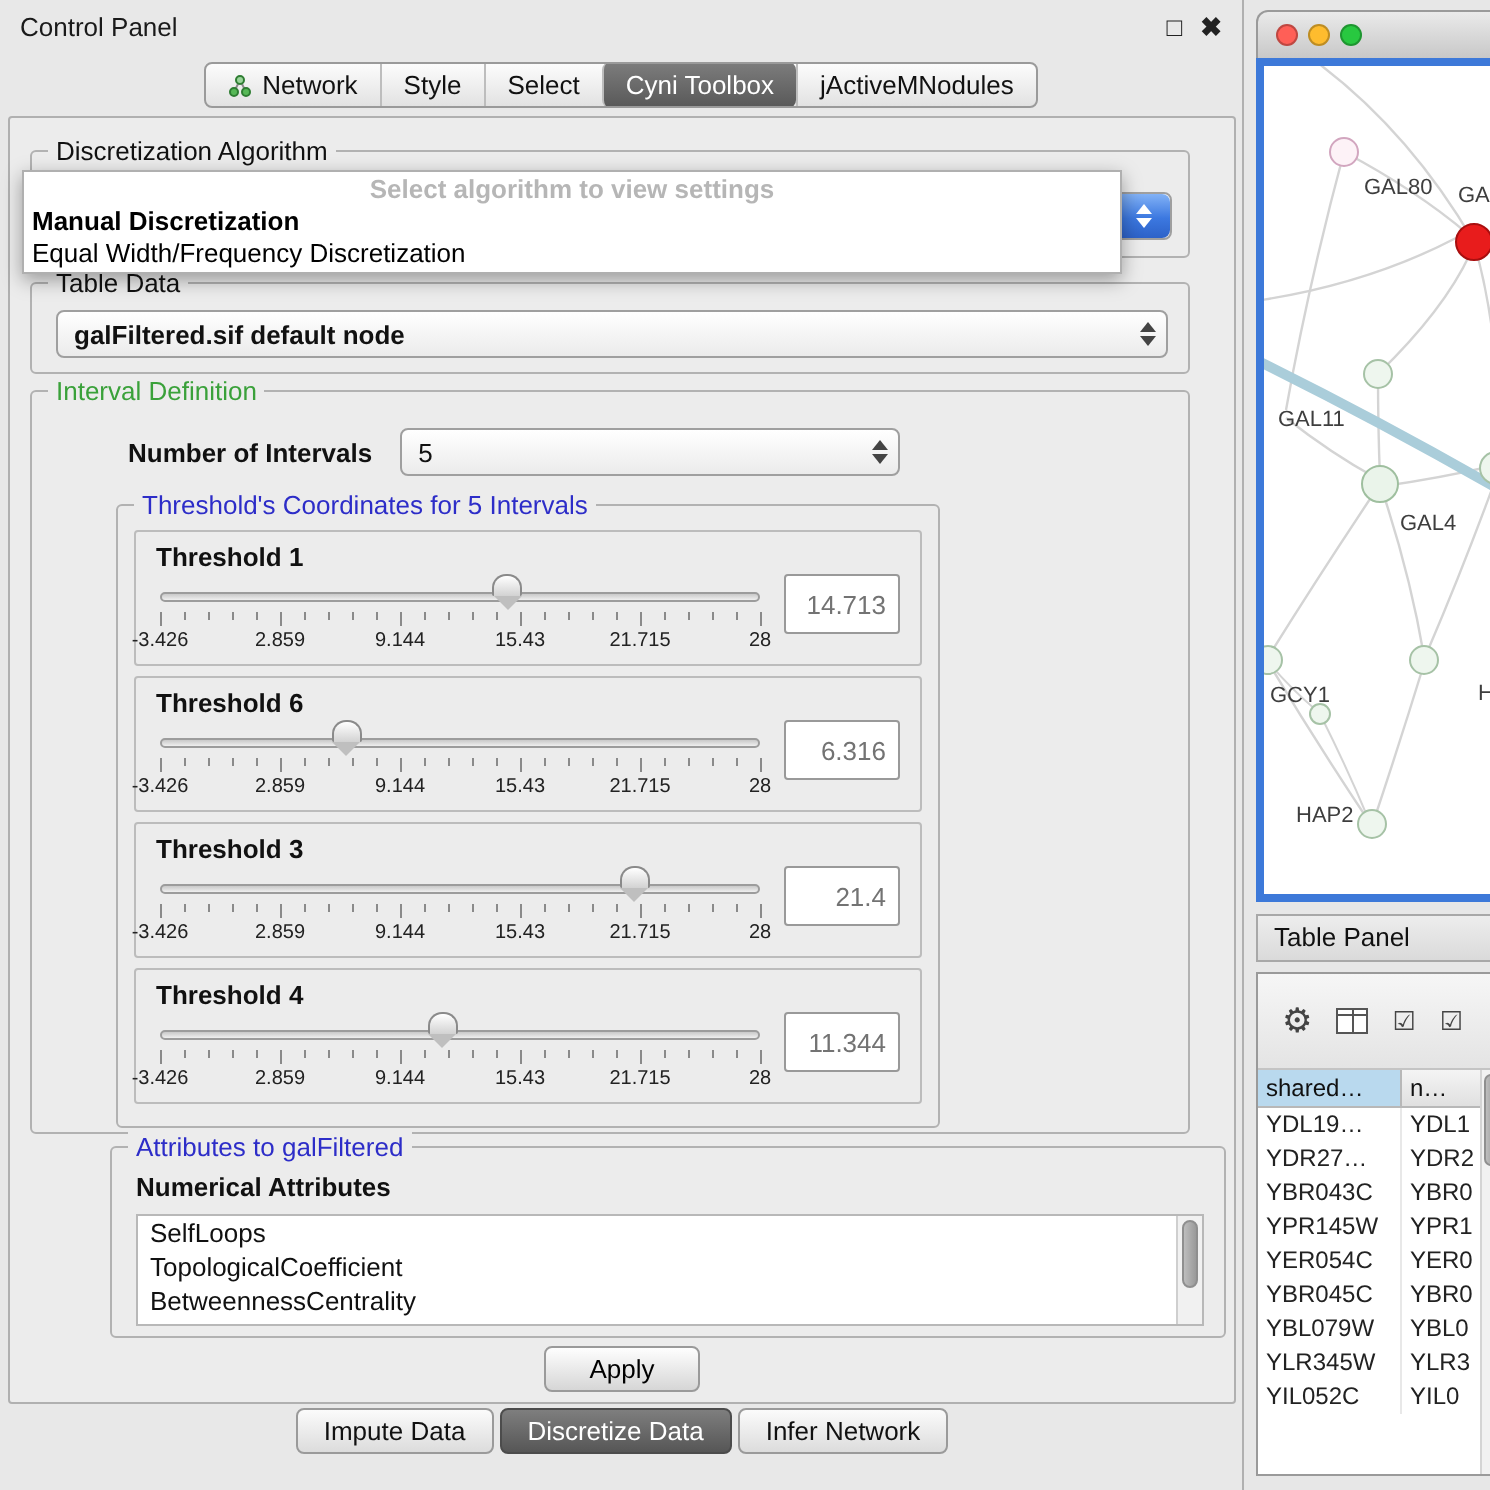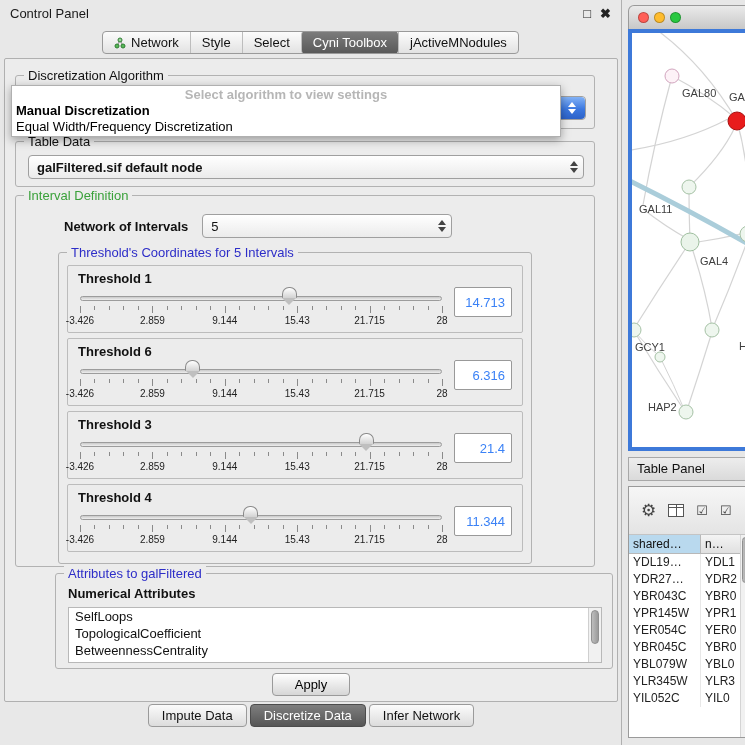--- a/index.html
+++ b/index.html
@@ -49,35 +49,35 @@
   .popup-opt.bold { font-weight: bold; }
 
   .tabledata-group { left: 10px; top: 82px; width: 580px; height: 46px; }
   .tabledata-combo { margin: 13px 10px 0 12px; font-weight: bold; }
 
   .interval-group { left: 10px; top: 136px; width: 580px; height: 372px; }
   .count-row { margin: 18px 0 0 48px; display: flex; align-items: center; height: 24px; }
   .bold { font-weight: bold; }
   .count-combo { width: 250px; margin-left: 14px; }
 
-  .thresholds-group { position: relative; margin: 14px 0 0 42px; width: 474px; height: 312px; border: 1px solid #b2b2b2; border-radius: 3px; padding-top: 12px; }
+  .thresholds-group { position: relative; margin: 14px 0 0 42px; width: 412px; height: 312px; border: 1px solid #b2b2b2; border-radius: 3px; padding-top: 12px; }
   .threshold-box { margin: 0 8px 5px 8px; height: 68px; border: 1px solid #bcbcbc; border-radius: 2px; }
   .th-label { padding: 5px 0 0 10px; font-weight: bold; height: 20px; }
   .th-row { display: flex; padding: 0 10px 0 12px; }
   .slider { position: relative; flex: 1; height: 42px; margin-right: 12px; }
   .slider .track { position: absolute; left: 0; right: 0; top: 10px; height: 5px; background: linear-gradient(#c9c9c9, #efefef); border: 1px solid #9c9c9c; border-radius: 3px; }
   .slider .thumb { position: absolute; top: 1px; width: 15px; height: 19px; margin-left: -7px; }
   .slider .thumb .cap { display: block; width: 15px; height: 11px; border: 1px solid #8a8a8a; border-bottom: none; border-radius: 7px 7px 1px 1px; background: linear-gradient(#ffffff, #d2d2d2); }
   .slider .thumb .pt { display: block; width: 0; height: 0; margin-left: 0.5px; border-left: 7px solid transparent; border-right: 7px solid transparent; border-top: 7px solid #bfbfbf; }
   .slider .ticks { position: absolute; left: 0; right: 0; top: 20px; height: 8px; }
   .slider .ticks i { position: absolute; width: 1px; height: 4px; background: #8a8a8a; }
   .slider .ticks i.major { height: 7px; }
   .slider .tick-labels { position: absolute; left: 0; right: 0; top: 29px; height: 12px; font-size: 10px; color: #222; }
   .slider .tick-labels span { position: absolute; transform: translateX(-50%); white-space: nowrap; }
-  .th-value { width: 58px; height: 30px; margin-top: 1px; text-align: right; padding: 0 6px; font-family: "Liberation Sans", sans-serif; font-size: 13px; color: #3b82f6; background: #fff; border: 1px solid #999; border-radius: 2px; }
+  .th-value { width: 58px; height: 30px; margin-top: 1px; text-align: right; padding: 0 6px; font-family: "Liberation Sans", sans-serif; font-size: 13px; color: #737373; background: #fff; border: 1px solid #999; border-radius: 2px; }
 
   .attr-group { left: 50px; top: 514px; width: 558px; height: 96px; }
   .attr-title { margin: 12px 0 0 12px; }
   .attr-list { position: relative; margin: 6px 10px 0 12px; height: 56px; background: #fff; border: 1px solid #b8b8b8; overflow: hidden; }
   .attr-item { line-height: 17px; padding-left: 6px; white-space: nowrap; }
   .attr-scrollbar { position: absolute; right: 0; top: 0; bottom: 0; width: 13px; background: #f1f1f1; border-left: 1px solid #cfcfcf; }
   .sb-thumb { position: absolute; top: 2px; left: 2px; width: 8px; height: 34px; background: linear-gradient(90deg, #bdbdbd, #9a9a9a); border: 1px solid #8f8f8f; border-radius: 4px; }
 
   .apply-row { position: absolute; left: 0; top: 614px; width: 100%; text-align: center; }
   .apply-btn { padding: 3px 22px; font-family: "Liberation Sans", sans-serif; font-size: 13px; background: linear-gradient(#fefefe, #d6d6d6); border: 1px solid #9a9a9a; border-radius: 4px; }
@@ -180,21 +180,21 @@
           <span class="combo-stepper">
               <i class="up"></i>
               <i class="dn"></i>
             </span>
         </div>
       </div>
 
       <div class="groupbox interval-group">
         <span class="gb-label green">Interval Definition</span>
         <div class="count-row">
-          <span class="bold">Network of Intervals</span>
+          <span class="bold">Number of Intervals</span>
           <div class="combo count-combo">
             <span class="combo-text">5</span>
             <span class="combo-stepper">
                 <i class="up"></i>
                 <i class="dn"></i>
               </span>
           </div>
         </div>
 
         <div class="groupbox thresholds-group" style="position:relative;">

